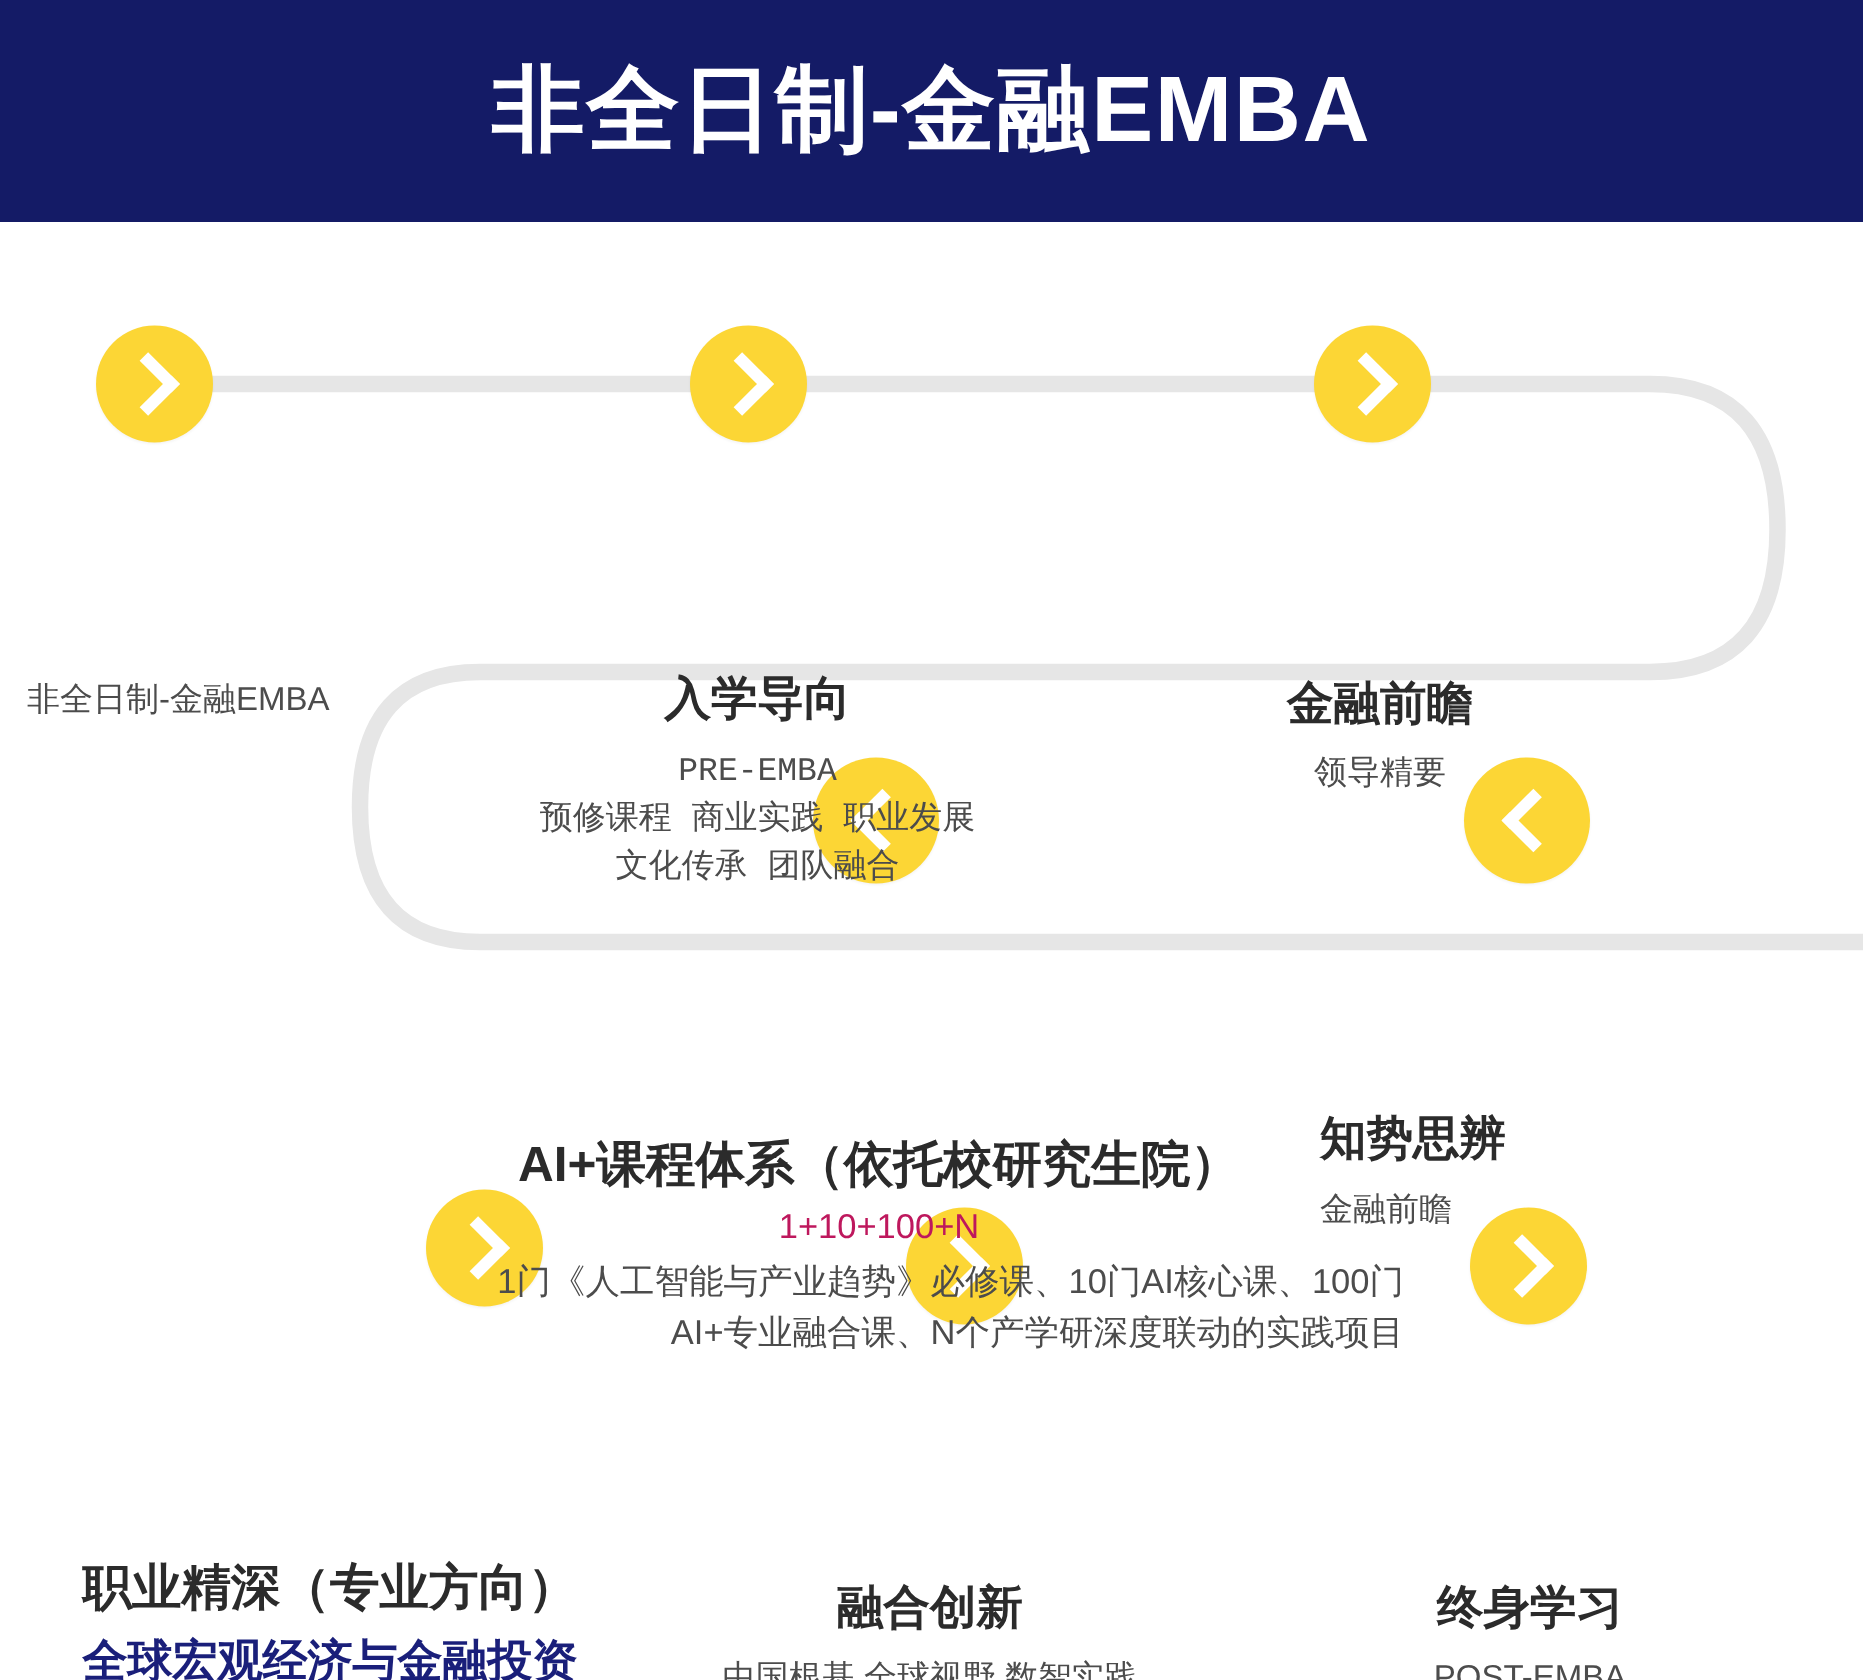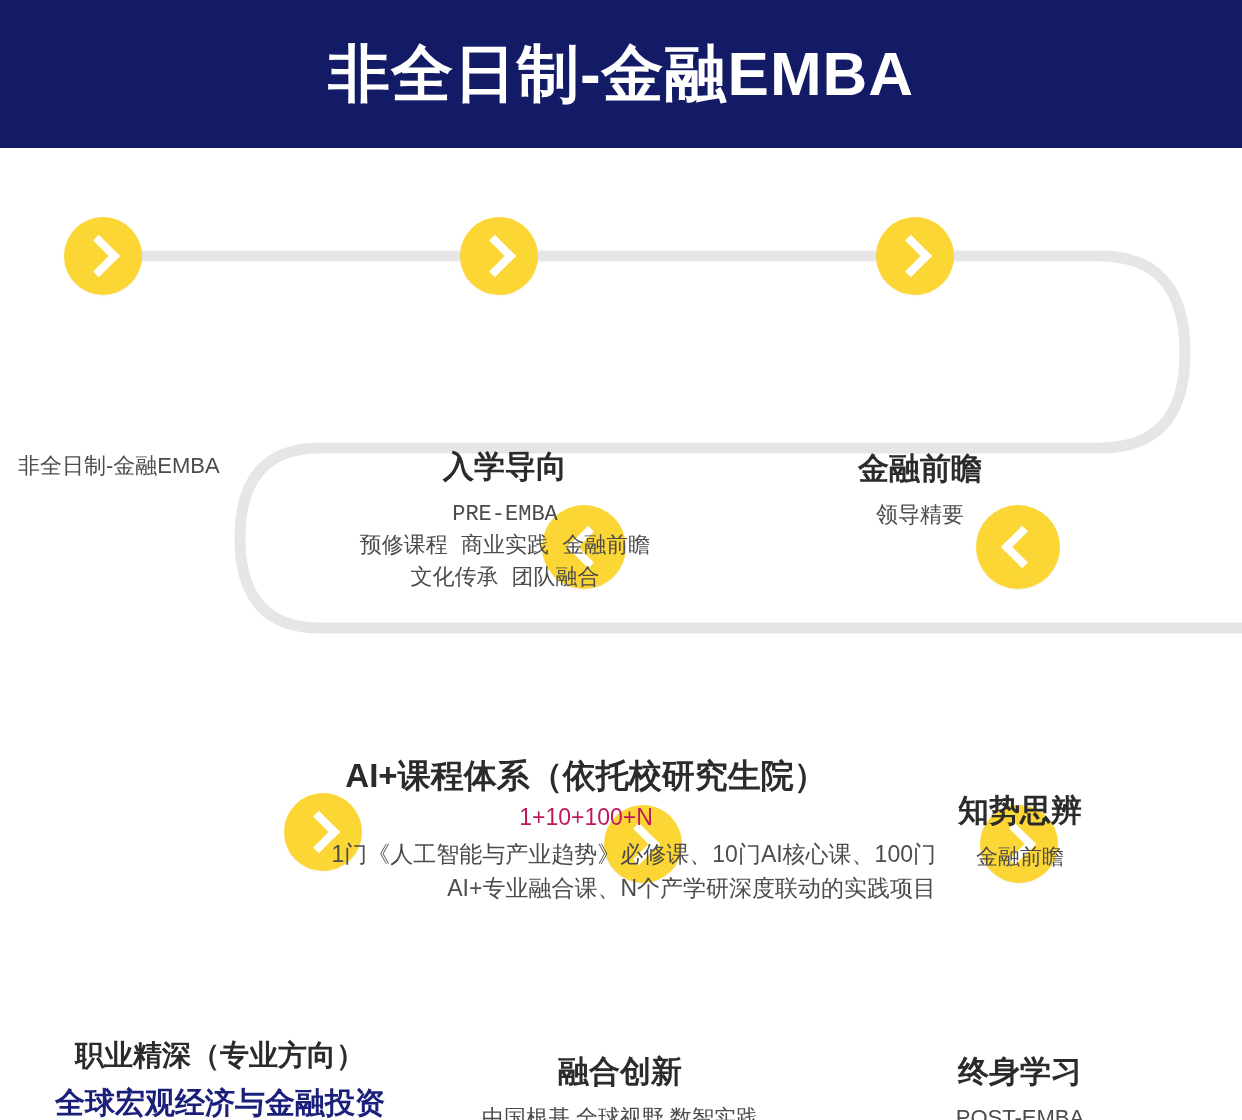--- a/index.html
+++ b/index.html
@@ -84,21 +84,21 @@
     position: absolute;
   }
   .block h3 {
     margin: 0 0 12px 0;
     font-size: 31px;
     font-weight: bold;
     color: #2b2b2b;
     line-height: 1.2;
   }
   .block h3.large {
-    font-size: 29px;
+    font-size: 33px;
   }
   .block .subhead {
     margin: 0 0 14px 0;
     font-size: 30px;
     font-weight: bold;
     color: #1a1f7a;
     line-height: 1.2;
   }
   .block .line {
     font-size: 22px;
@@ -118,21 +118,21 @@
 
   
   #block-banxing { left: 18px; top: 302px; text-align: left; }
   #block-ruxue   { left: 340px; top: 302px; width: 330px; text-align: center; font-family: Liberation Mono, monospace; }
   #block-shangxue{ left: 790px; top: 302px; width: 260px; text-align: center; }
 
   #block-ai      { left: 236px; top: 608px; width: 700px; text-align: center; }
   #block-ai h3   { font-size: 33px; margin-bottom: 8px; }
   #block-ai .code{ font-size: 23px; color: #be185d; margin-bottom: 6px; }
 
-  #block-zhishi  { left: 880px; top: 644px; width: 280px; text-align: center; }
+  #block-zhishi  { left: 880px; top: 595px; width: 280px; text-align: left; font-family: Liberation Mono, monospace; }
 
   #block-zhiye   { left: 10px; top: 890px; width: 420px; text-align: center; }
   #block-ronghe  { left: 455px; top: 905px; width: 330px; text-align: center; }
   #block-zhongshen{ left: 820px; top: 905px; width: 400px; text-align: center; }
 </style>
 </head>
 <body>
 
 <div class="header">
   <div class="header-title">非全日制-金融EMBA</div>
@@ -172,21 +172,21 @@
     <span class="chev right"></span>
   </div>
 
   <div class="block left" id="block-banxing">
     <div class="line">非全日制-金融EMBA</div>
   </div>
 
   <div class="block center" id="block-ruxue">
     <h3>入学导向</h3>
     <div class="line">PRE-EMBA</div>
-    <div class="line">预修课程 商业实践 金融前瞻</div>
+    <div class="line">预修课程 商业实践 职业发展</div>
     <div class="line">文化传承 团队融合</div>
   </div>
 
   <div class="block center" id="block-shangxue">
     <h3>金融前瞻</h3>
     <div class="line">领导精要</div>
   </div>
 
   <div class="block center" id="block-ai">
     <h3 class="large">AI+课程体系（依托校研究生院）</h3>

